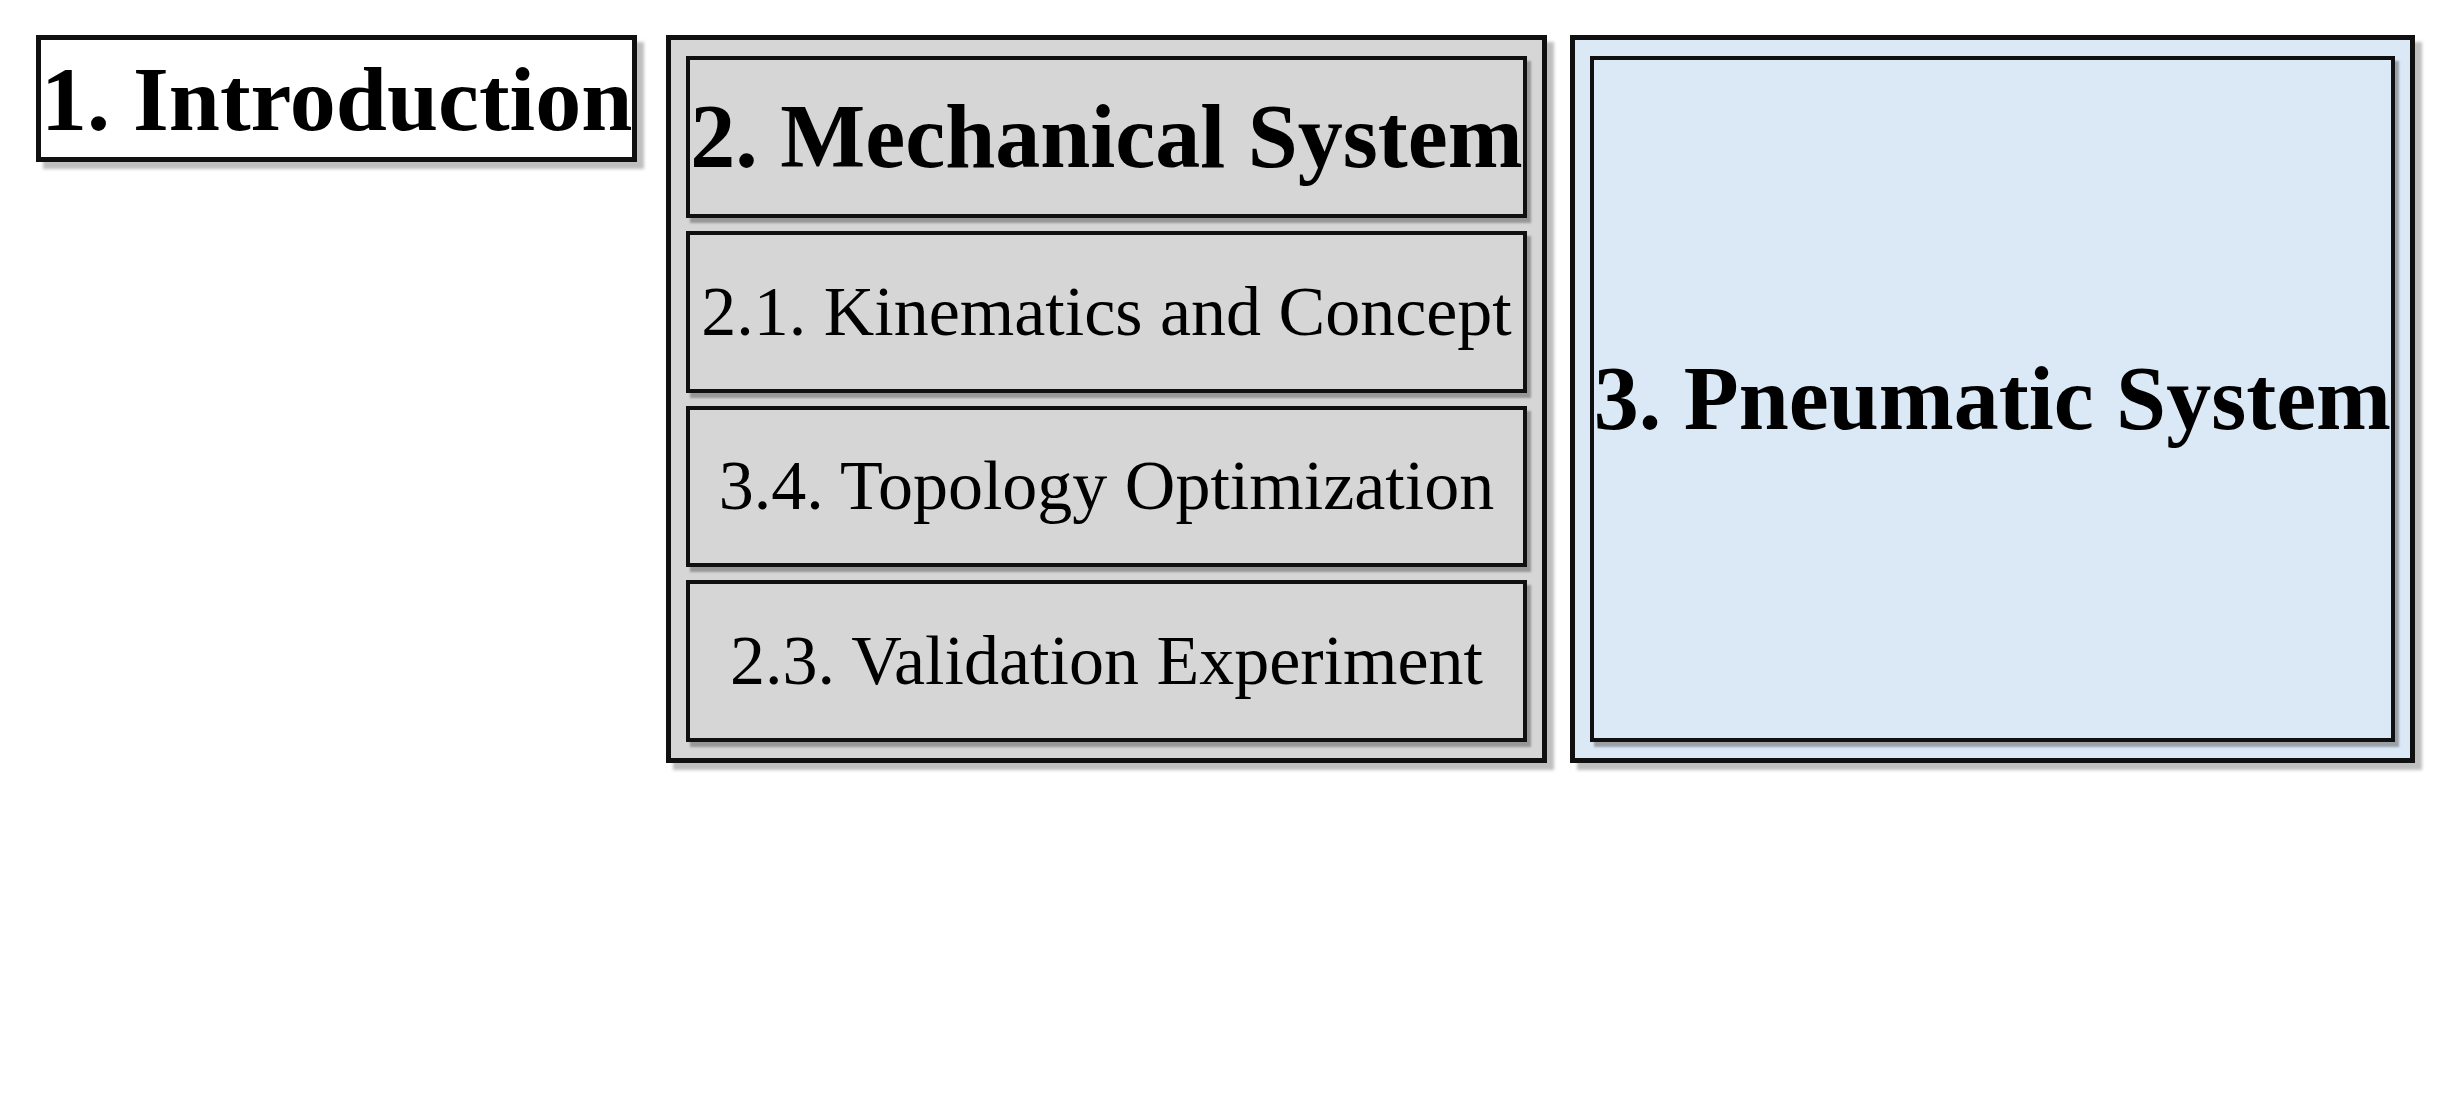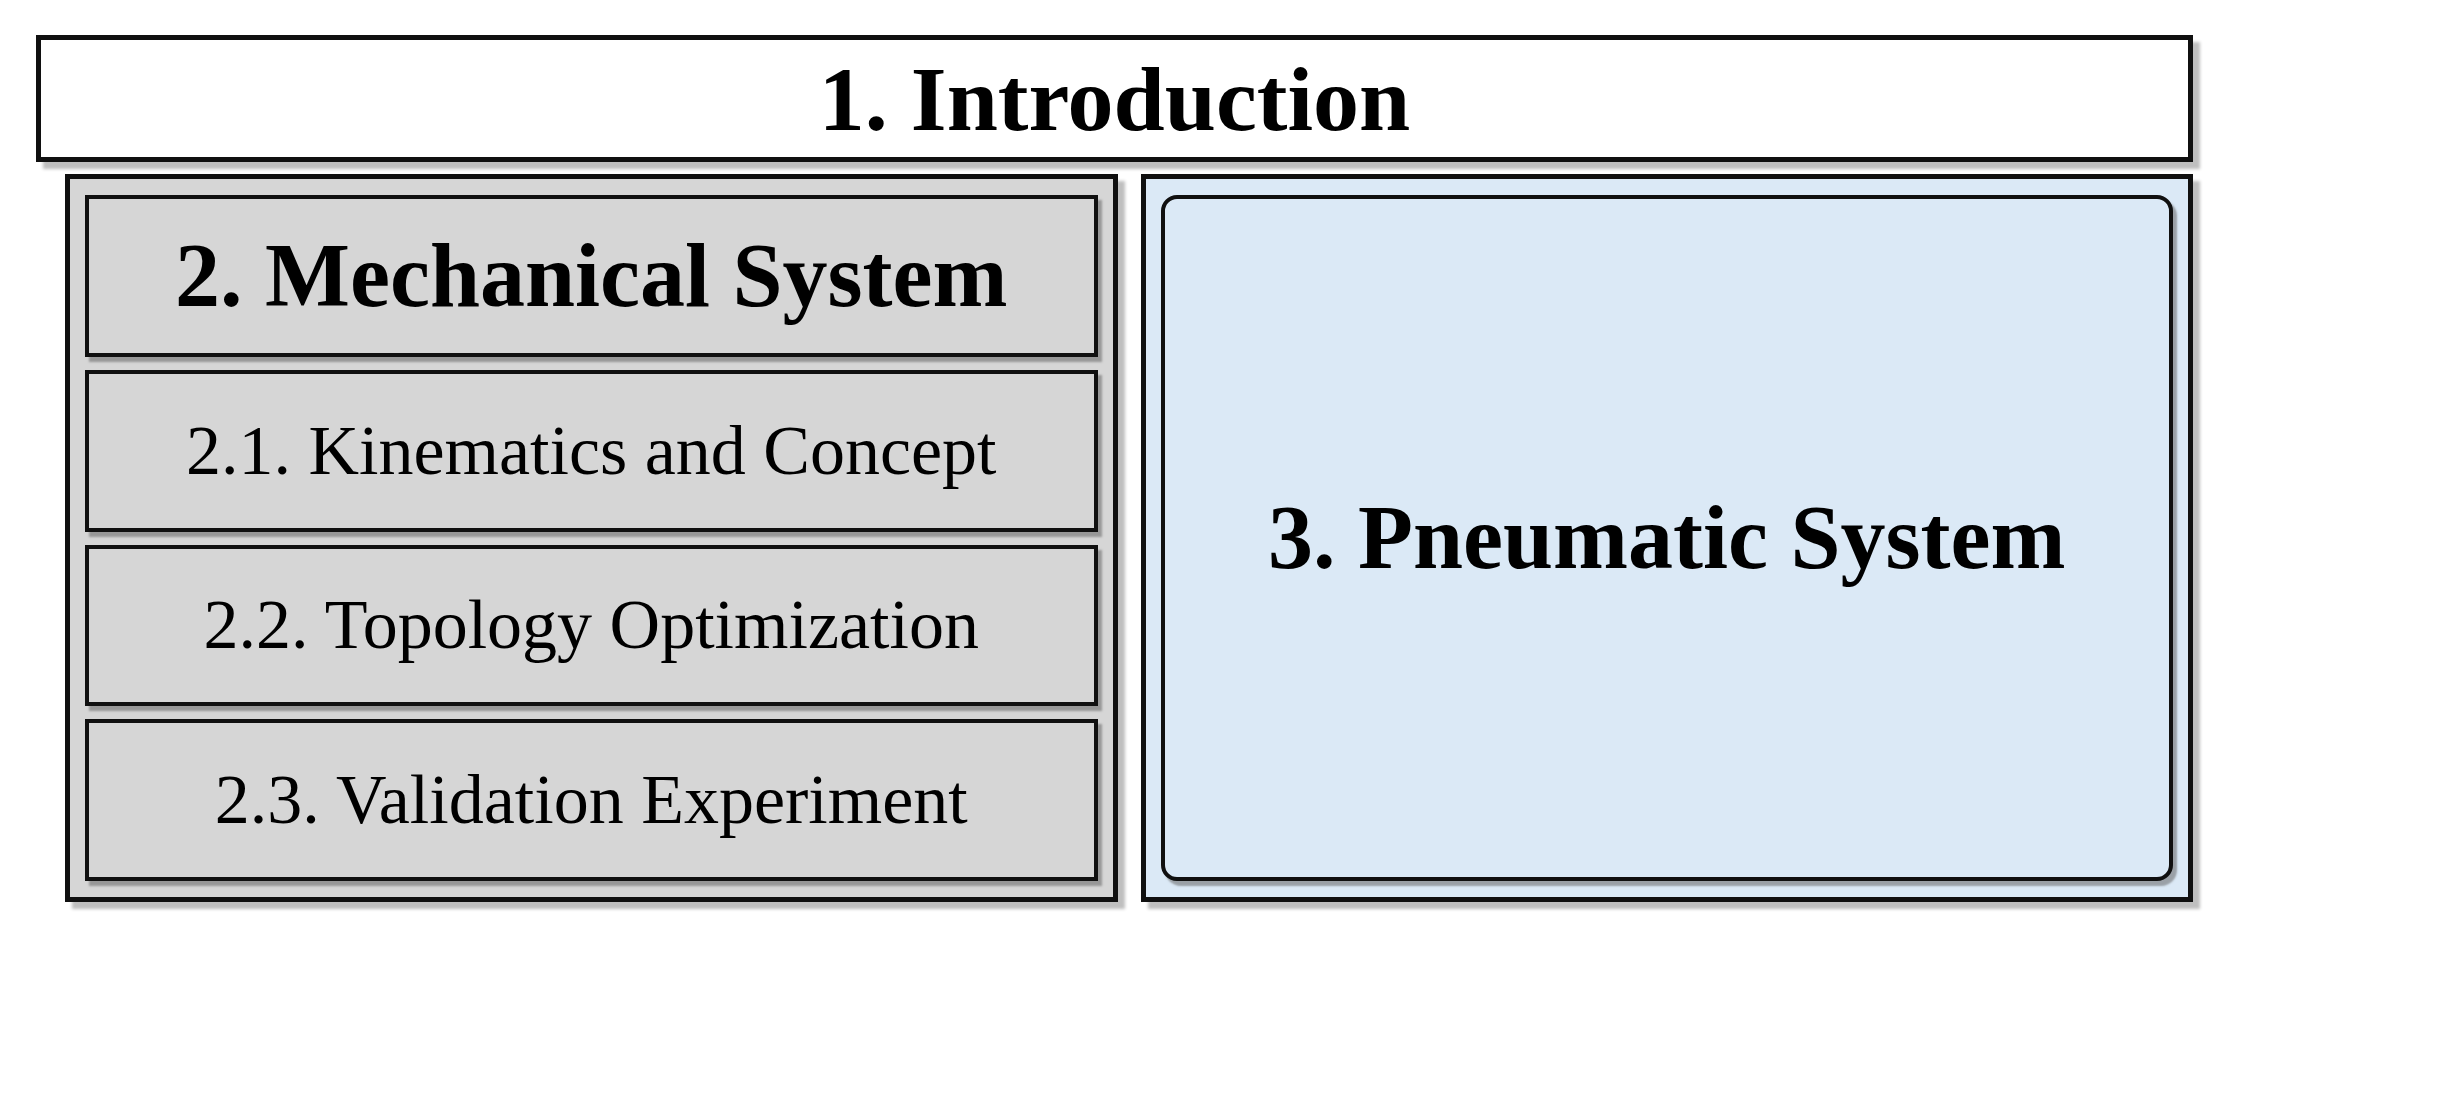--- a/index.html
+++ b/index.html
@@ -8,21 +8,21 @@
     background: #ffffff;
     font-family: "Liberation Serif", "DejaVu Serif", serif;
     color: #000000;
     overflow: hidden;
   }
   .canvas {
     position: relative;
     width: 2219px; height: 1107px;
     padding: 35px 26px 0 36px;
     display: flex;
-    flex-direction: column;
+    flex-direction: row;
   }
   .box {
     background: #ffffff;
     border: 5px solid #101010;
     display: flex;
     align-items: center;
     justify-content: center;
     text-align: center;
     box-shadow: 7px 7px 3px #bfbfbf;
   }
@@ -49,21 +49,21 @@
   .sub-box {
     flex: 1 1 0;
     border: 4px solid #101010;
     display: flex;
     align-items: center;
     justify-content: center;
     text-align: center;
     box-shadow: 4px 5px 2px rgba(100,100,100,0.55);
   }
   .panel-gray .sub-box { background: #d6d6d6; }
-  .panel-blue .sub-box { background: #dbe9f6; border-radius: 16px; }
+  .panel-blue .sub-box { background: #dbe9f6; }
   .t-main   { font-weight: bold; font-size: 92px; line-height: 1; white-space: nowrap; }
   .t-header { font-weight: bold; font-size: 90px; line-height: 1; white-space: nowrap; }
   .t-item   { font-weight: normal; font-size: 70px; line-height: 1; white-space: nowrap; }
 </style>
 </head>
 <body>
 
 <div class="canvas">
 
   <div class="box intro-box">
@@ -73,21 +73,21 @@
   <div class="columns">
 
     <div class="panel panel-gray">
       <div class="sub-box">
         <span class="t-header">2. Mechanical System</span>
       </div>
       <div class="sub-box">
         <span class="t-item">2.1. Kinematics and Concept</span>
       </div>
       <div class="sub-box">
-        <span class="t-item">2.2. Topology Optimization</span>
+        <span class="t-item">3.4. Topology Optimization</span>
       </div>
       <div class="sub-box">
         <span class="t-item">2.3. Validation Experiment</span>
       </div>
     </div>
 
     <div class="panel panel-blue">
       <div class="sub-box">
         <span class="t-header">3. Pneumatic System</span>
       </div>

